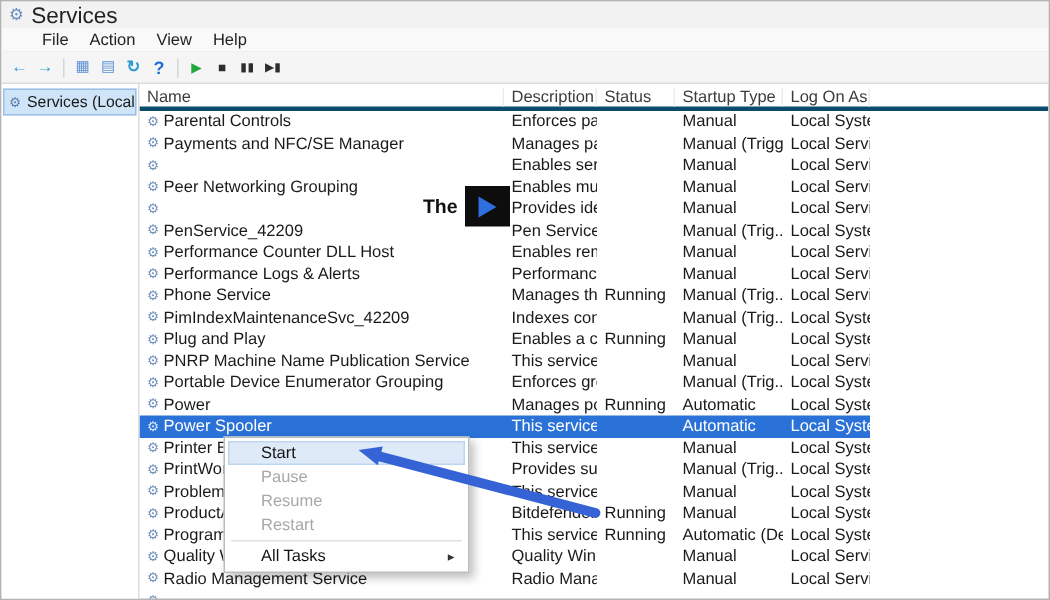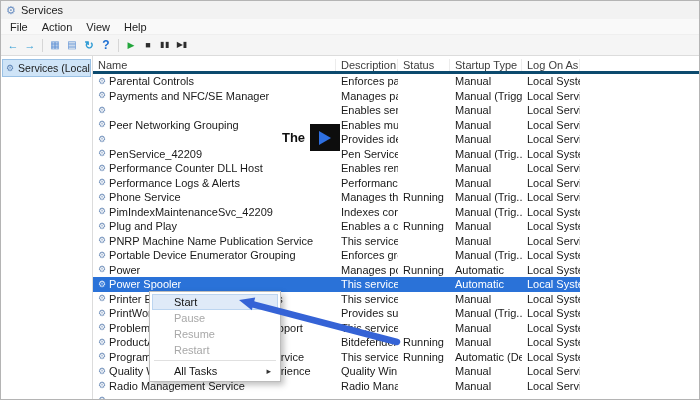--- a/index.html
+++ b/index.html
@@ -5,22 +5,22 @@
   *{box-sizing:border-box;margin:0;padding:0}
   html,body{width:700px;height:400px;overflow:hidden}
   body{
     font-family:"Liberation Sans",sans-serif;
     font-size:11px;color:#1a1a1a;background:#fff;
     position:relative;border:1px solid #b4b4b4;
   }
   
   .titlebar{height:18px;background:#f2f2f2;display:flex;align-items:center;gap:5px;padding:0 5px}
   .app-icon{font-size:11px;color:#6b8fc2;line-height:1}
-  .title-text{font-size:11px;color:#222}
-  .menubar{height:16px;display:flex;align-items:center;background:#f9f9f9;padding-left:2px;border-bottom:1px solid #efefef}
+  .title-text{font-size:15px;color:#222}
+  .menubar{height:16px;display:flex;align-items:center;background:#f9f9f9;padding-left:20px;border-bottom:1px solid #efefef}
   .menu-label{padding:1px 7px;color:#222}
   .toolbar{height:21px;display:flex;align-items:center;gap:1px;background:#f5f5f5;border-bottom:1px solid #dcdcdc;padding:0 4px}
   .tool{width:16px;height:16px;display:flex;align-items:center;justify-content:center;font-size:11px;color:#4e4e4e;line-height:1}
   .tool-sep{width:1px;height:13px;background:#d6d6d6;margin:0 3px}
   [data-name="back-icon"],[data-name="forward-icon"]{color:#2e9bd4;font-weight:bold}
   [data-name="show-console-tree-icon"],[data-name="export-list-icon"]{color:#5b8fd4;font-size:10px}
   [data-name="refresh-icon"]{color:#2e9bd4;font-weight:bold}
   [data-name="help-icon"]{color:#1d6fd2;font-weight:bold;font-size:12px}
   [data-name="start-service-icon"]{color:#23a63c;font-size:9px}
   [data-name="stop-service-icon"]{color:#2d2d2d;font-size:9px}
@@ -35,21 +35,21 @@
   .header-row{display:flex;height:18px;border-bottom:3px solid #0c4a6e;align-items:flex-end}
   .hcell{border-right:1px solid #ececec;display:flex;align-items:center;padding-left:5px;color:#3c3c3c}
   .col-name{width:243px}.col-desc{width:62px}.col-status{width:52px}.col-startup{width:72px}.col-logon{width:58px}
   .row{display:flex;height:14.5px;align-items:center;width:487px}
   .cell{padding-left:5px;white-space:nowrap;overflow:hidden;height:100%;display:flex;align-items:center}
   .gear{font-size:9px;color:#7291bb;margin-right:3px;line-height:1}
   .nm{white-space:nowrap}
   .row.selected{background:#2a72d8;color:#fff}
   .row.selected .gear{color:#dce8f8}
   
-  .context-menu{position:absolute;left:148px;top:290px;width:132px;background:#fff;border:1px solid #bcbcbc;box-shadow:3px 3px 6px rgba(0,0,0,.25);padding:2px;z-index:10}
+  .context-menu{position:absolute;left:148px;top:290px;width:164px;background:#fff;border:1px solid #bcbcbc;box-shadow:3px 3px 6px rgba(0,0,0,.25);padding:2px;z-index:10}
   .menu-item{height:16px;line-height:16px;padding-left:22px;position:relative;color:#141414}
   .menu-item.highlighted{background:#dfeaf8;box-shadow:inset 0 0 0 1px #bcd5f0}
   .menu-item.disabled{color:#a8a8a8}
   .submenu-arrow{position:absolute;right:7px;top:0;font-size:9px;color:#333}
   .menu-sep{height:1px;background:#e0e0e0;margin:2px 2px}
   
   .watermark{position:absolute;left:256px;top:123px;width:108px;z-index:5;text-align:left}
   .wm-top{display:flex;align-items:center;justify-content:center;gap:5px}
   .wm-the{font-weight:bold;font-size:13px;color:#101010}
   .wm-square{width:30px;height:27px;background:#0d0d0d;display:flex;align-items:center;justify-content:center}

